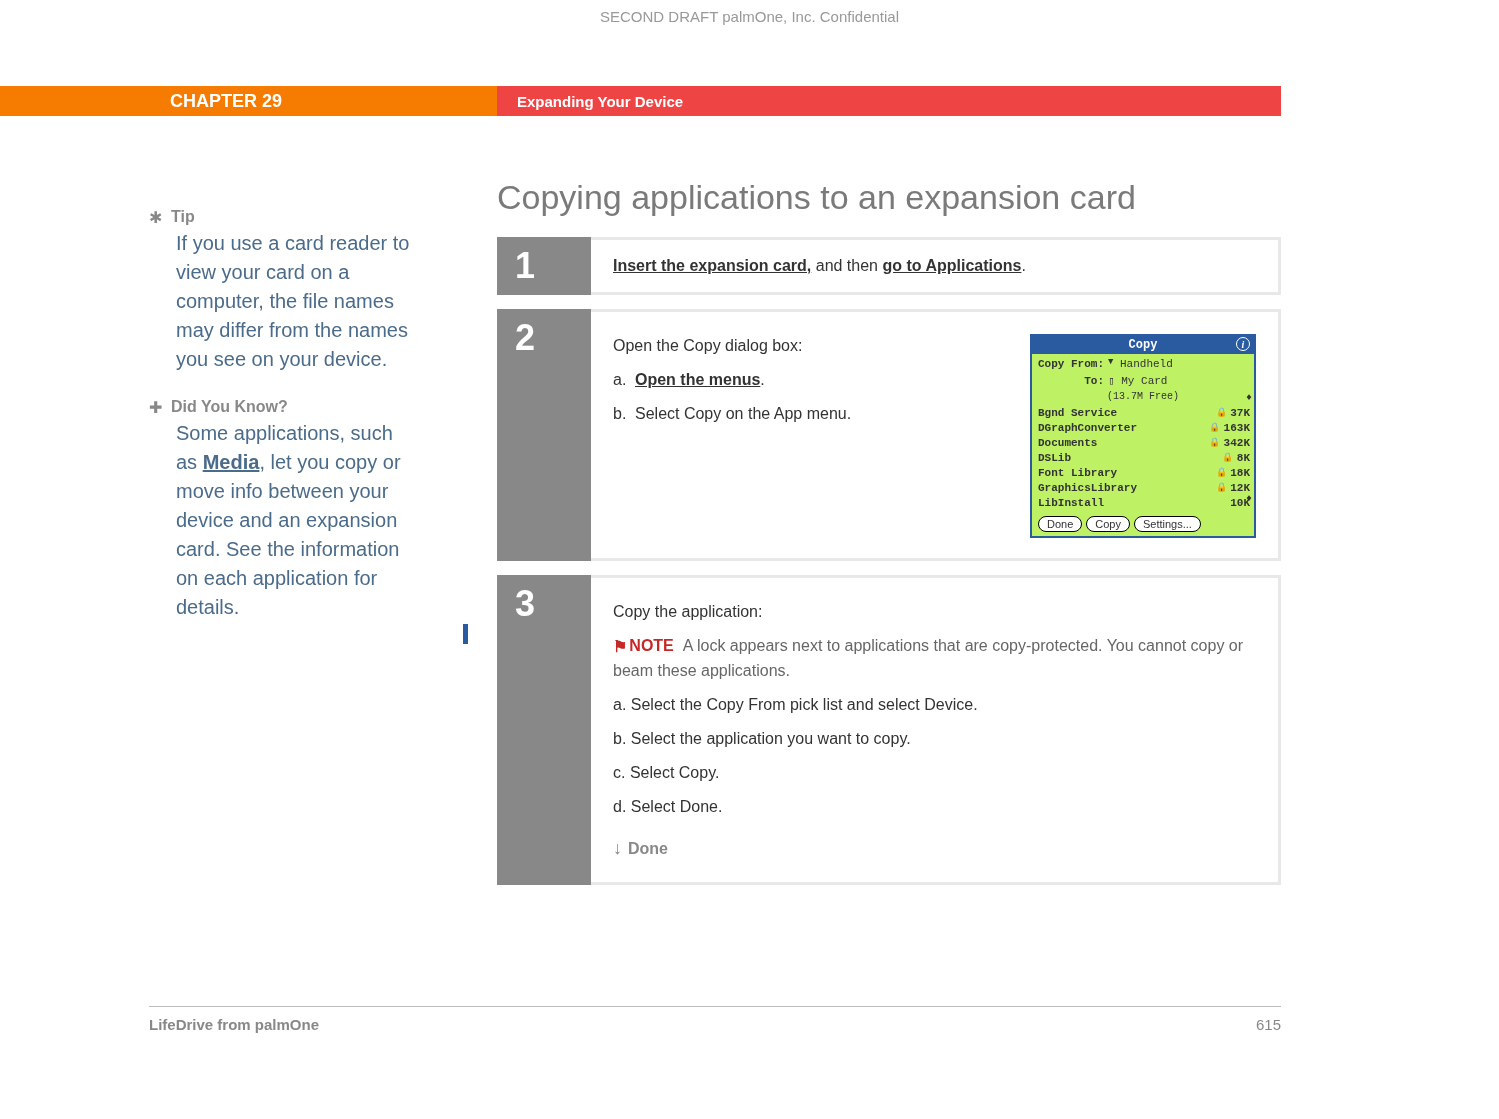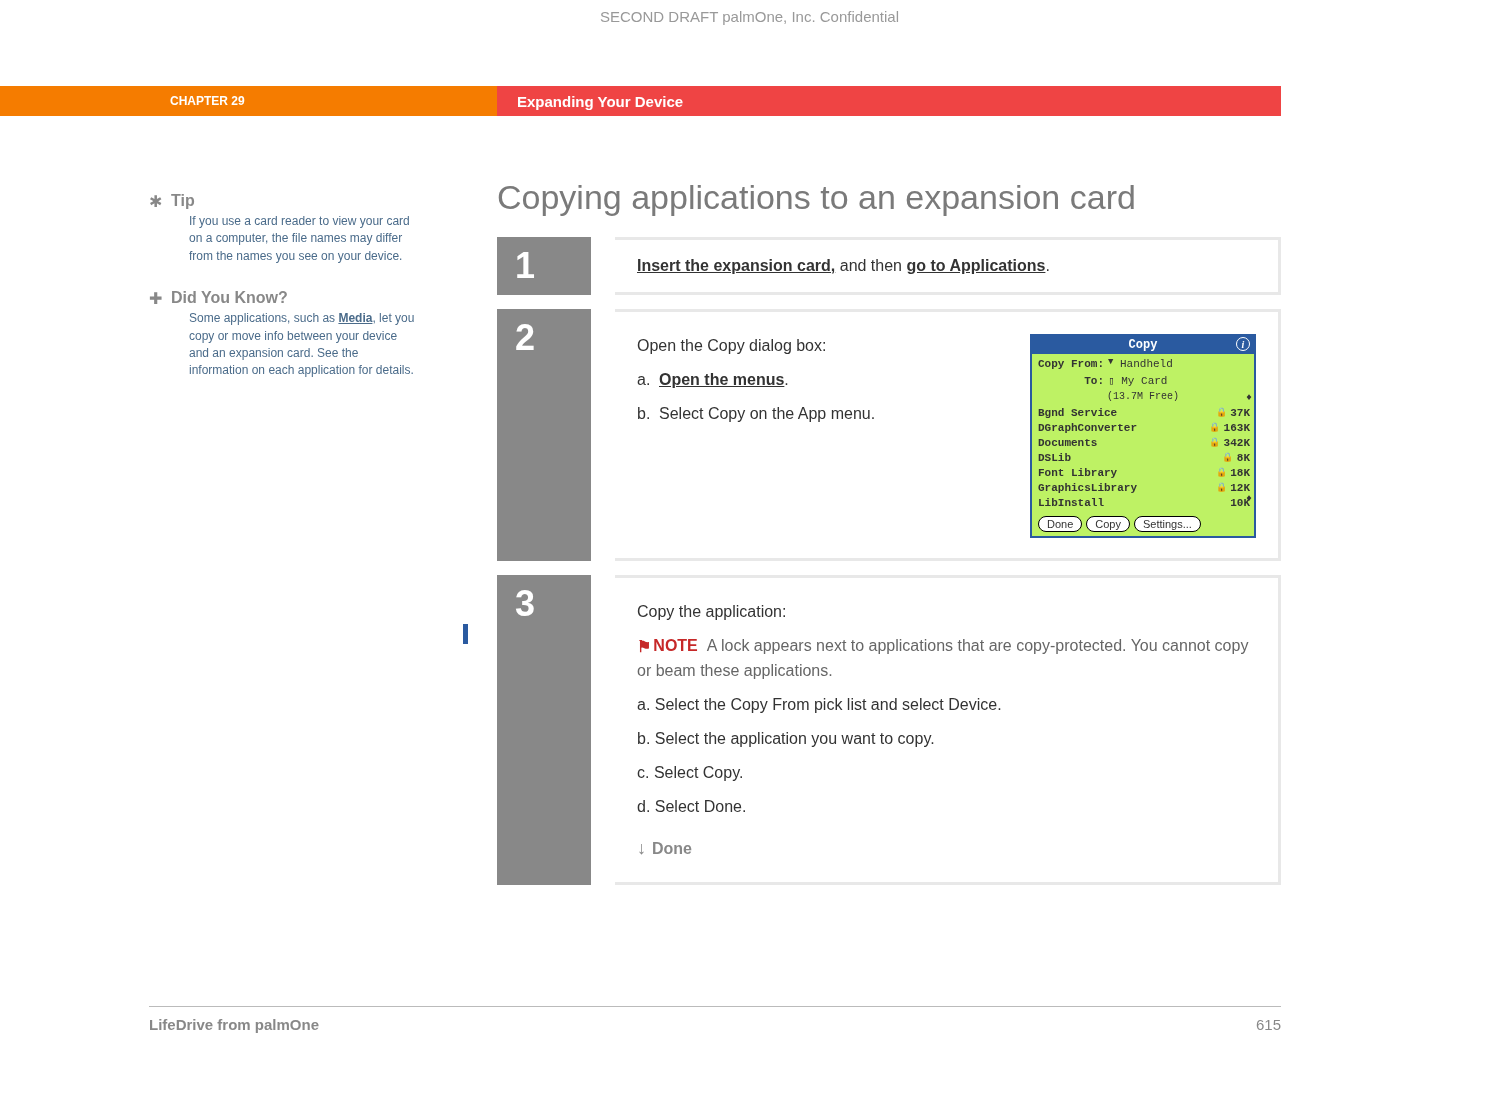--- a/index.html
+++ b/index.html
@@ -33,62 +33,62 @@
     width: 497px;
     height: 30px;
     display: flex;
     align-items: center;
     justify-content: flex-start;
     padding-left: 170px;
   }
   .chapter-orange span {
     color: #fff;
     font-weight: bold;
-    font-size: 12px;
+    font-size: 18px;
   }
   .chapter-gray {
     background: #ef4444;
     flex: 1;
     height: 30px;
     display: flex;
     align-items: center;
     padding-left: 20px;
     margin-right: 218px;
   }
   .chapter-gray span {
     color: #fff;
     font-weight: bold;
     font-size: 15px;
   }
   .sidebar {
     position: absolute;
     left: 149px;
-    top: 192px;
+    top: 208px;
     width: 270px;
   }
   .tip-block { margin-bottom: 24px; }
   .tip-icon {
     display: inline-block;
     width: 16px;
     color: #888;
     font-size: 16px;
     vertical-align: top;
     margin-right: 6px;
   }
   .tip-title {
     display: inline;
     color: #888;
     font-weight: bold;
     font-size: 16px;
   }
   .tip-body {
     color: #4a6b8a;
-    font-size: 12px;
+    font-size: 20px;
     line-height: 1.45;
-    margin-left: 40px;
+    margin-left: 27px;
     margin-top: 2px;
   }
   .tip-link {
     color: #4a6b8a;
     font-weight: bold;
   }
   .main {
     position: absolute;
     left: 497px;
     top: 178px;
@@ -122,21 +122,20 @@
   .step-body-cell {
     background: #fff;
     border-top: 3px solid #e8e8e8;
     border-right: 3px solid #e8e8e8;
     border-bottom: 3px solid #e8e8e8;
     flex: 1;
     padding: 22px 22px 20px 22px;
     font-size: 16px;
     line-height: 1.5;
     position: relative;
-    margin-left: 24px;
   }
   .step1-body {
     display: flex;
     align-items: center;
     min-height: 58px;
     padding-top: 0;
     padding-bottom: 0;
   }
   .link-u { text-decoration: underline; font-weight: bold; color: #333; }
   .step2-flex { display: flex; gap: 1px; }

